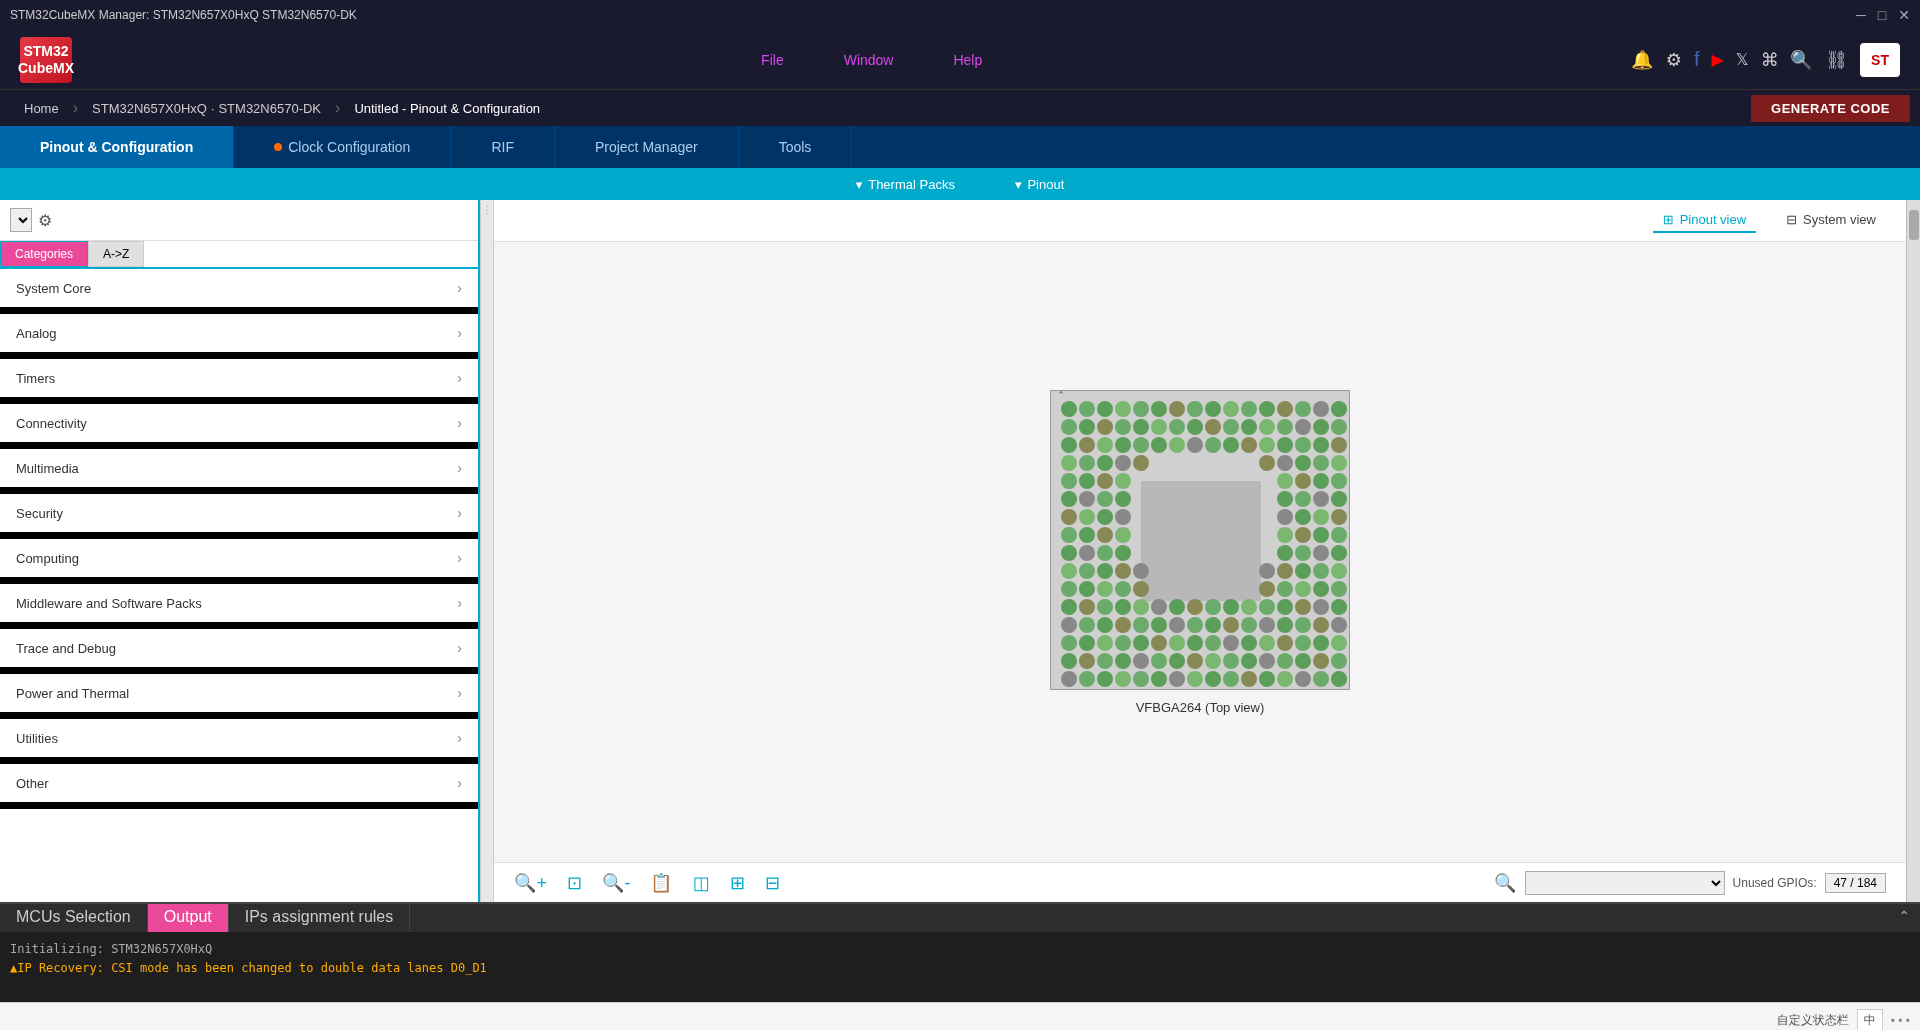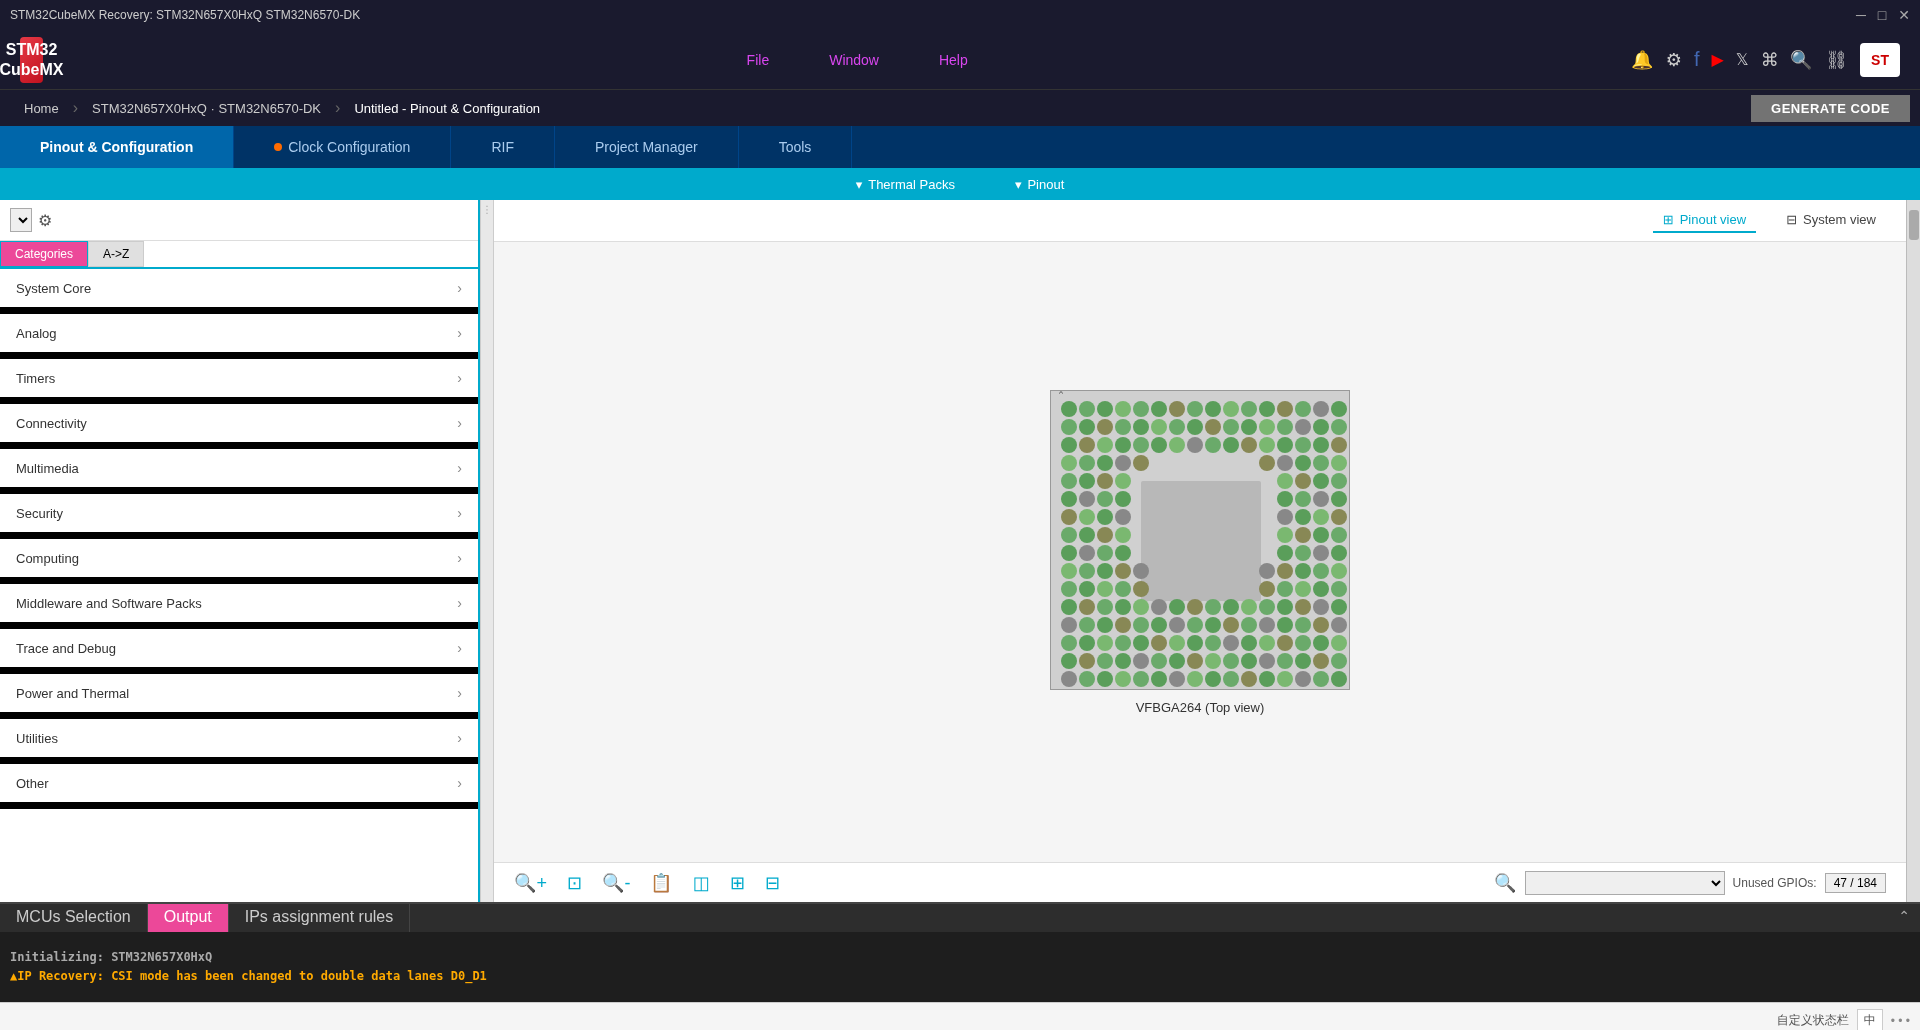--- a/index.html
+++ b/index.html
@@ -25,25 +25,25 @@
       background: #1a1a2e;
       height: 60px;
       display: flex;
       align-items: center;
       padding: 0 20px;
       gap: 0;
       border-bottom: 1px solid #333;
     }
     .menubar-logo { display: flex; align-items: center; margin-right: 40px; }
     .logo-box {
-      width: 23px; height: 46px;
+      width: 52px; height: 46px;
       background: linear-gradient(135deg, #e63946, #c1121f);
       border-radius: 4px;
       display: flex; align-items: center; justify-content: center;
-      color: white; font-weight: bold; font-size: 16px; text-align: center;
+      color: white; font-weight: bold; font-size: 14px; text-align: center;
       line-height: 1.2;
     }
     .menubar-items { display: flex; gap: 60px; flex: 1; justify-content: center; }
     .menubar-item { color: #d946ef; cursor: pointer; font-size: 14px; }
     .menubar-right { display: flex; align-items: center; gap: 12px; margin-left: auto; }
     .menubar-icon { color: #ccc; font-size: 18px; cursor: pointer; }
 
     
     .breadcrumb {
       background: #1a1a2e;
@@ -57,21 +57,21 @@
       color: #ccc;
       font-size: 13px;
       padding: 4px 14px;
       cursor: pointer;
       display: flex; align-items: center; gap: 6px;
     }
     .bc-sep { color: #666; font-size: 16px; }
     .bc-active { color: white; }
     .generate-btn {
       margin-left: auto;
-      background: #737373;
+      background: #7f1d1d;
       color: white;
       border: none;
       padding: 6px 20px;
       font-weight: bold;
       font-size: 13px;
       cursor: pointer;
       letter-spacing: 0.5px;
     }
 
     
@@ -269,26 +269,25 @@
     .log-tab {
       padding: 4px 16px;
       color: #ccc;
       font-size: 16px;
       cursor: pointer;
       border-right: 1px solid #444;
     }
     .log-tab.active { background: #ec4899; color: white; }
     .log-content {
       flex: 1;
-      padding: 16px 10px;
+      padding: 8px 10px;
       color: #aaa;
       font-size: 12px;
       font-family: monospace;
       overflow: auto;
-      font-weight: bold;
     }
     .log-line { line-height: 1.6; }
     .log-warning { color: #ffaa00; }
 
     
     .statusbar {
       height: 36px;
       background: #f5f5f5;
       border-top: 1px solid #ccc;
       display: flex;
@@ -322,21 +321,21 @@
       height: 30px;
       background: #aaa;
       border-radius: 3px;
     }
   </style>
 </head>
 <body>
 
 <div class="titlebar">
   <div class="titlebar-left">
-    <span>STM32CubeMX Recovery: STM32N657X0HxQ STM32N6570-DK</span>
+    <span>STM32CubeMX Manager: STM32N657X0HxQ STM32N6570-DK</span>
   </div>
   <div class="titlebar-right">
     <span class="titlebar-btn">─</span>
     <span class="titlebar-btn">□</span>
     <span class="titlebar-btn">✕</span>
   </div>
 </div>
 
 <div class="menubar">
   <div class="menubar-logo">

